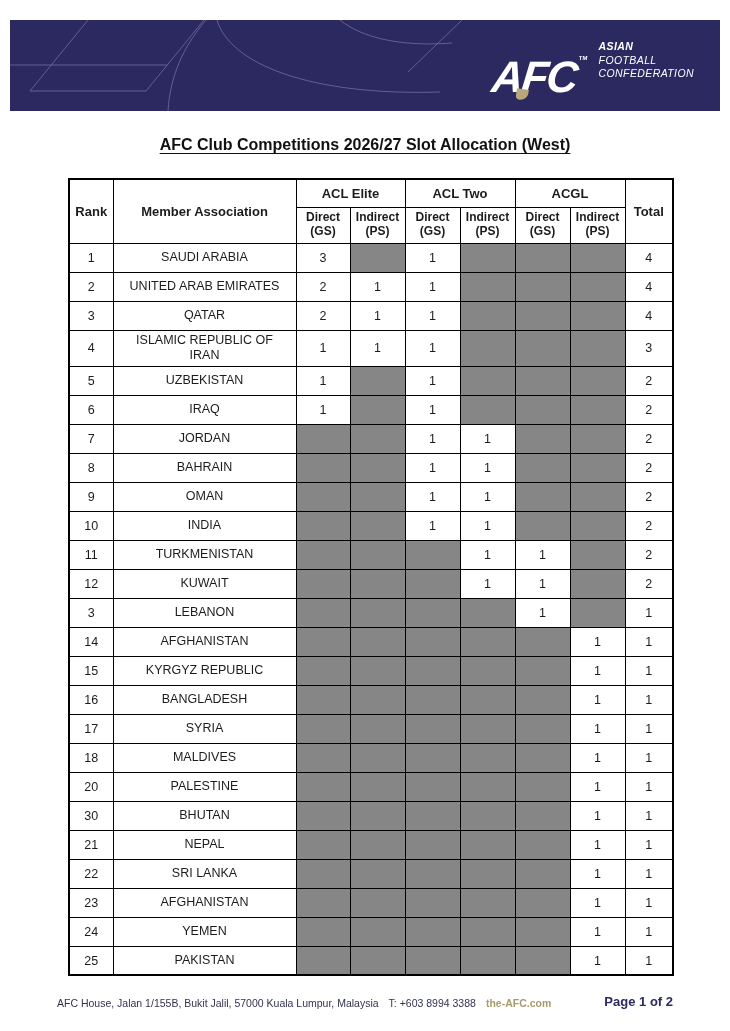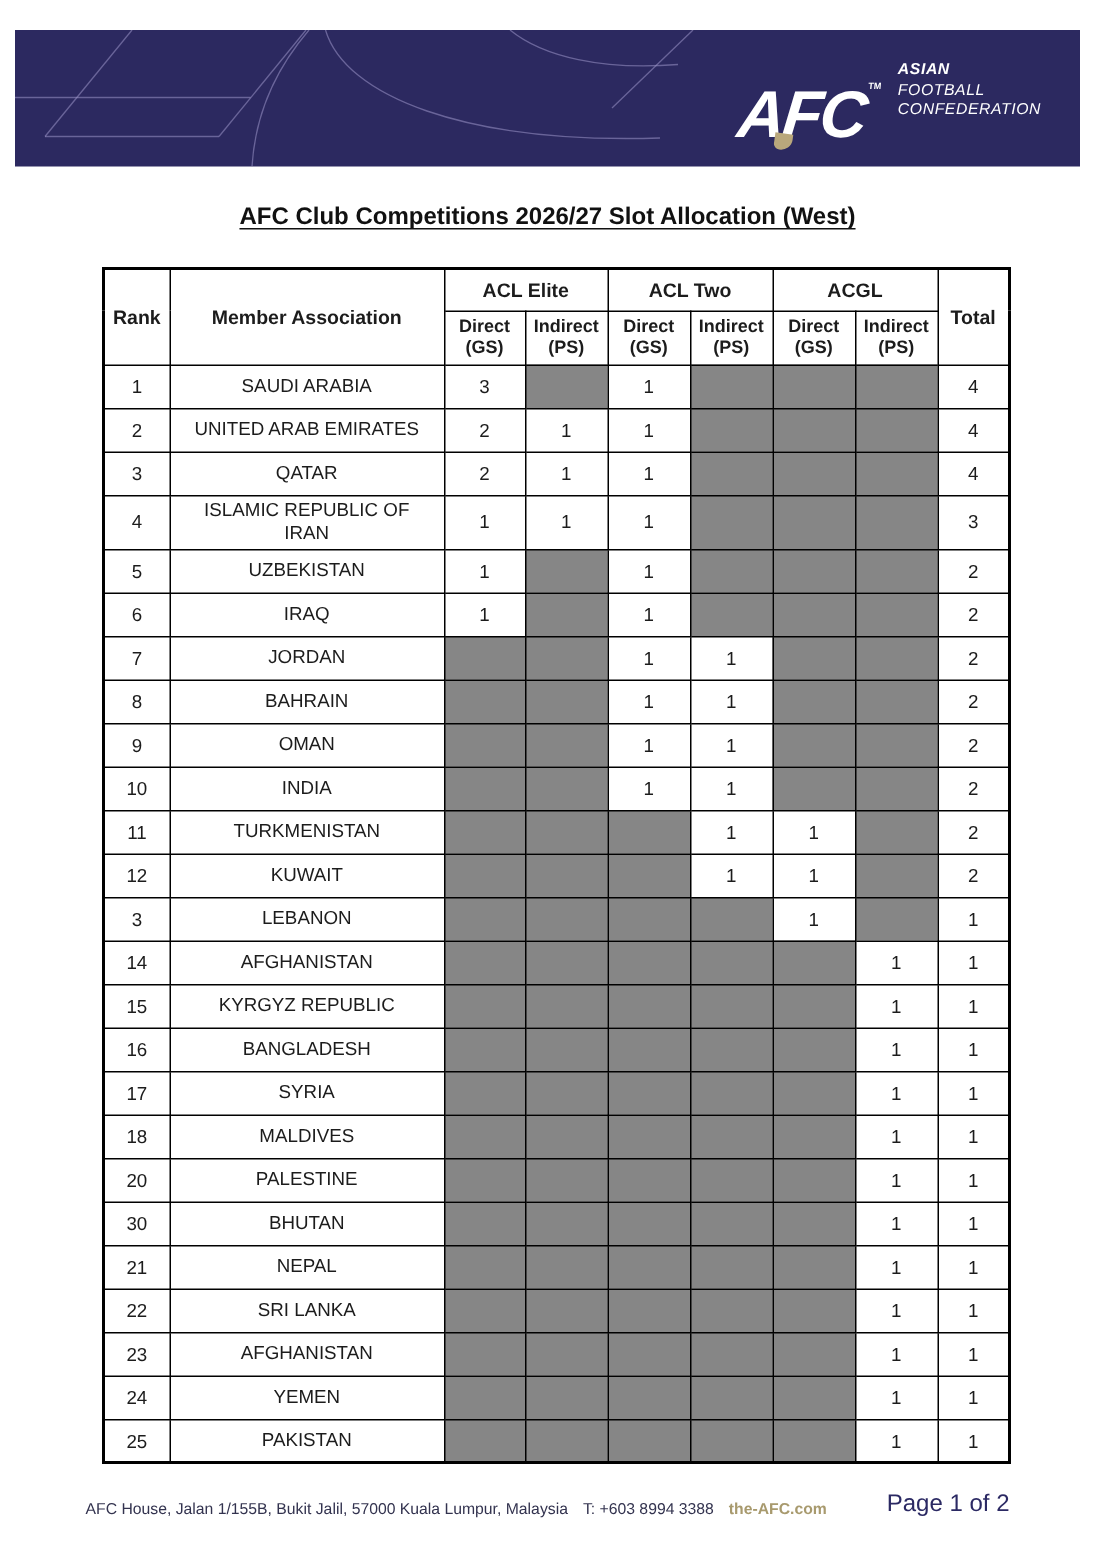--- a/index.html
+++ b/index.html
@@ -112,21 +112,21 @@
     width: 616px;
     display: flex;
     justify-content: space-between;
     align-items: flex-end;
   }
   .footer-left { font-size: 10.5px; color: #33334f; line-height: 1.35; }
   .footer-org { font-weight: bold; color: var(--navy, #2b2963); }
   .footer-addr-line { white-space: nowrap; }
   .footer-addr-line .sep { display: inline-block; width: 10px; }
   .footer-web { color: var(--web-gold, #a89a6e); font-weight: bold; cursor: pointer; }
-  .footer-page { font-size: 16px; font-weight: normal; color: var(--navy, #2b2963); padding-bottom: 1px; }
+  .footer-page { font-size: 13px; font-weight: bold; color: var(--navy, #2b2963); padding-bottom: 1px; }
 </style>
 </head>
 <body>
 
 <div class="page">
 
   <div class="banner">
     <svg class="deco" width="710" height="91" viewBox="0 0 710 91">
       <g fill="none" stroke="#9d96c8" stroke-opacity="0.55" stroke-width="0.9">
         <path d="M 20 71 L 78 0"></path>

